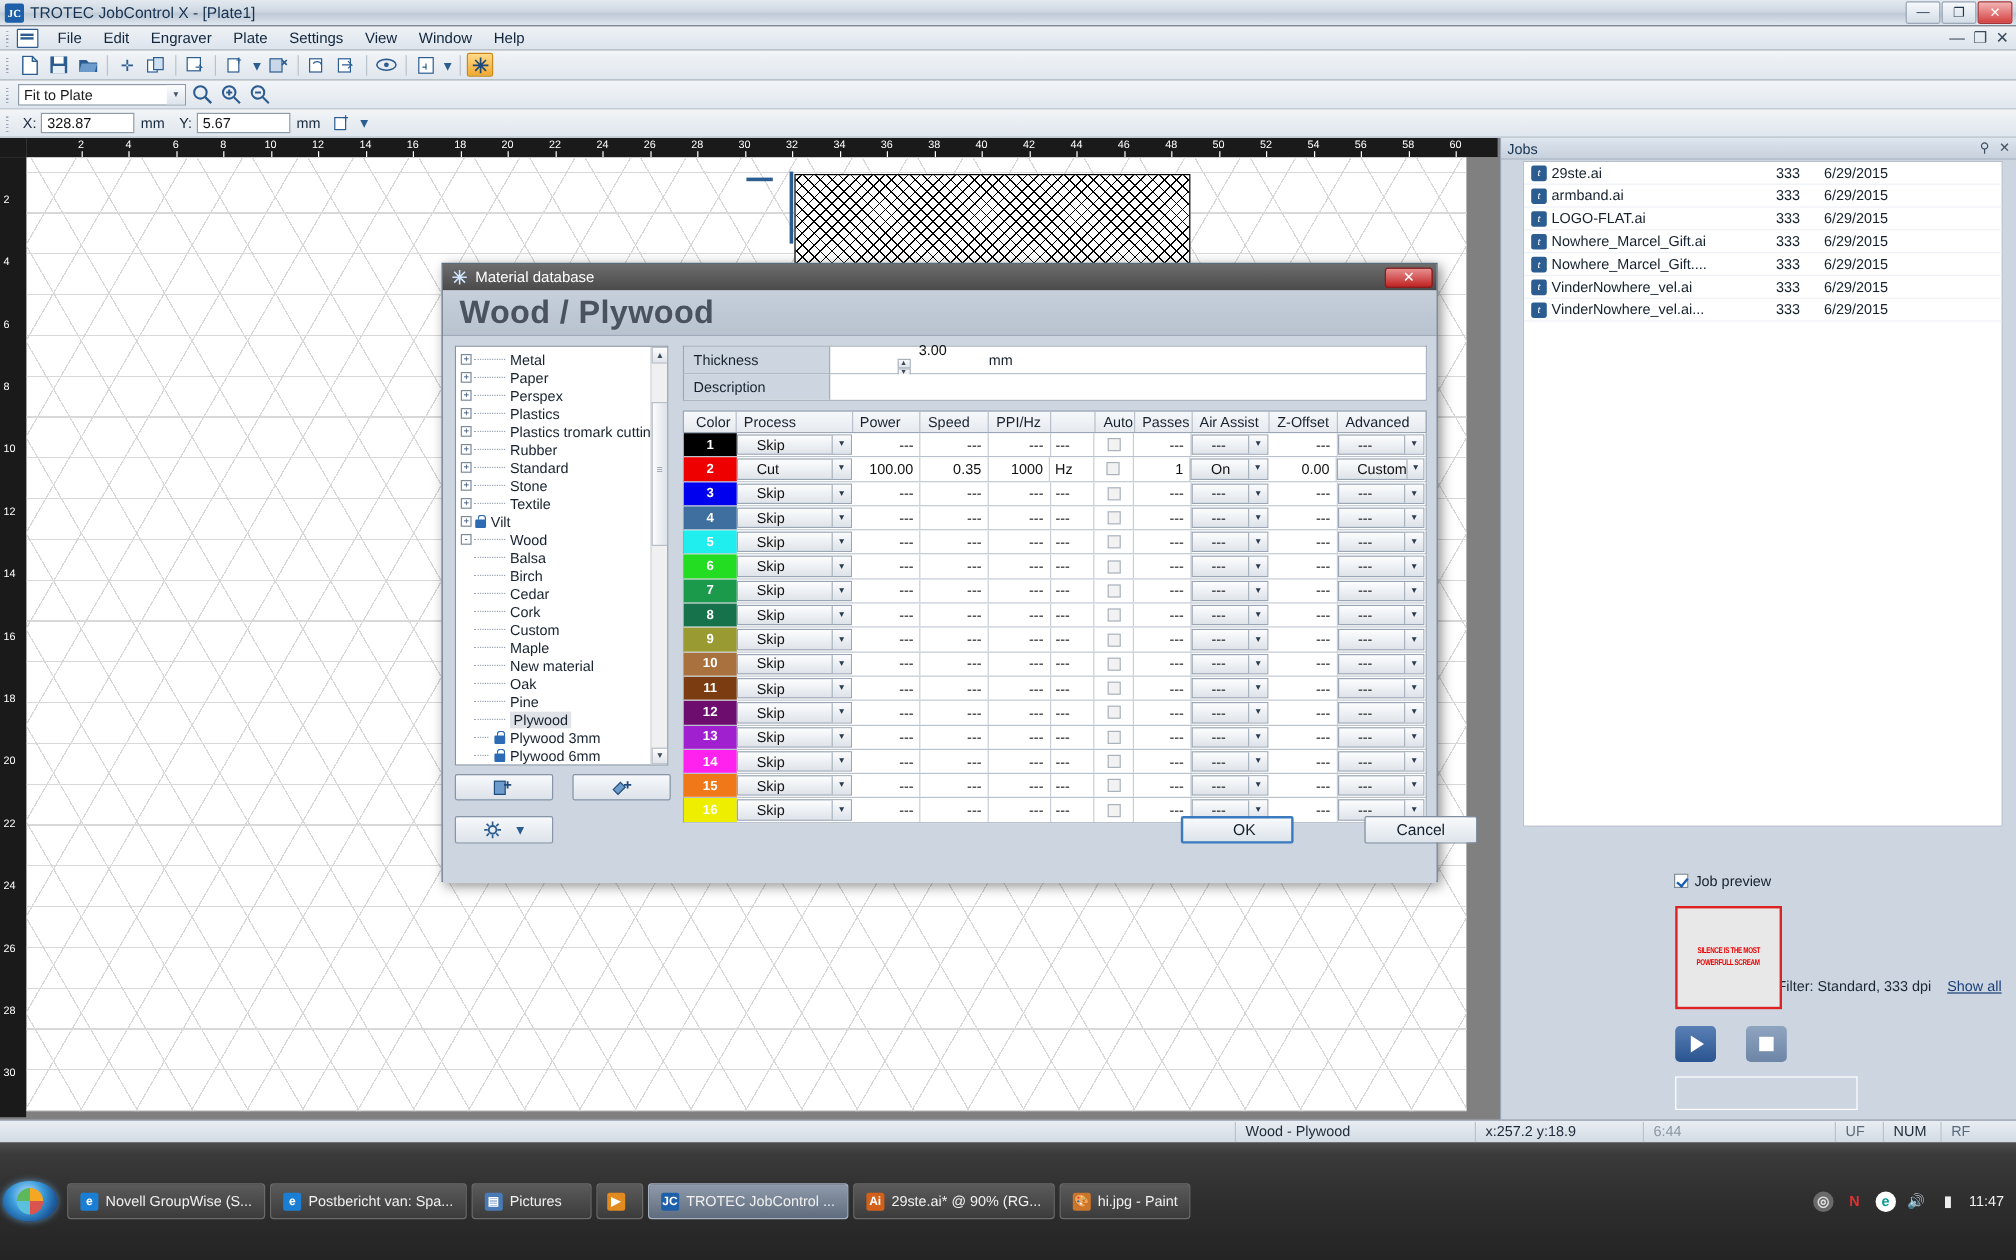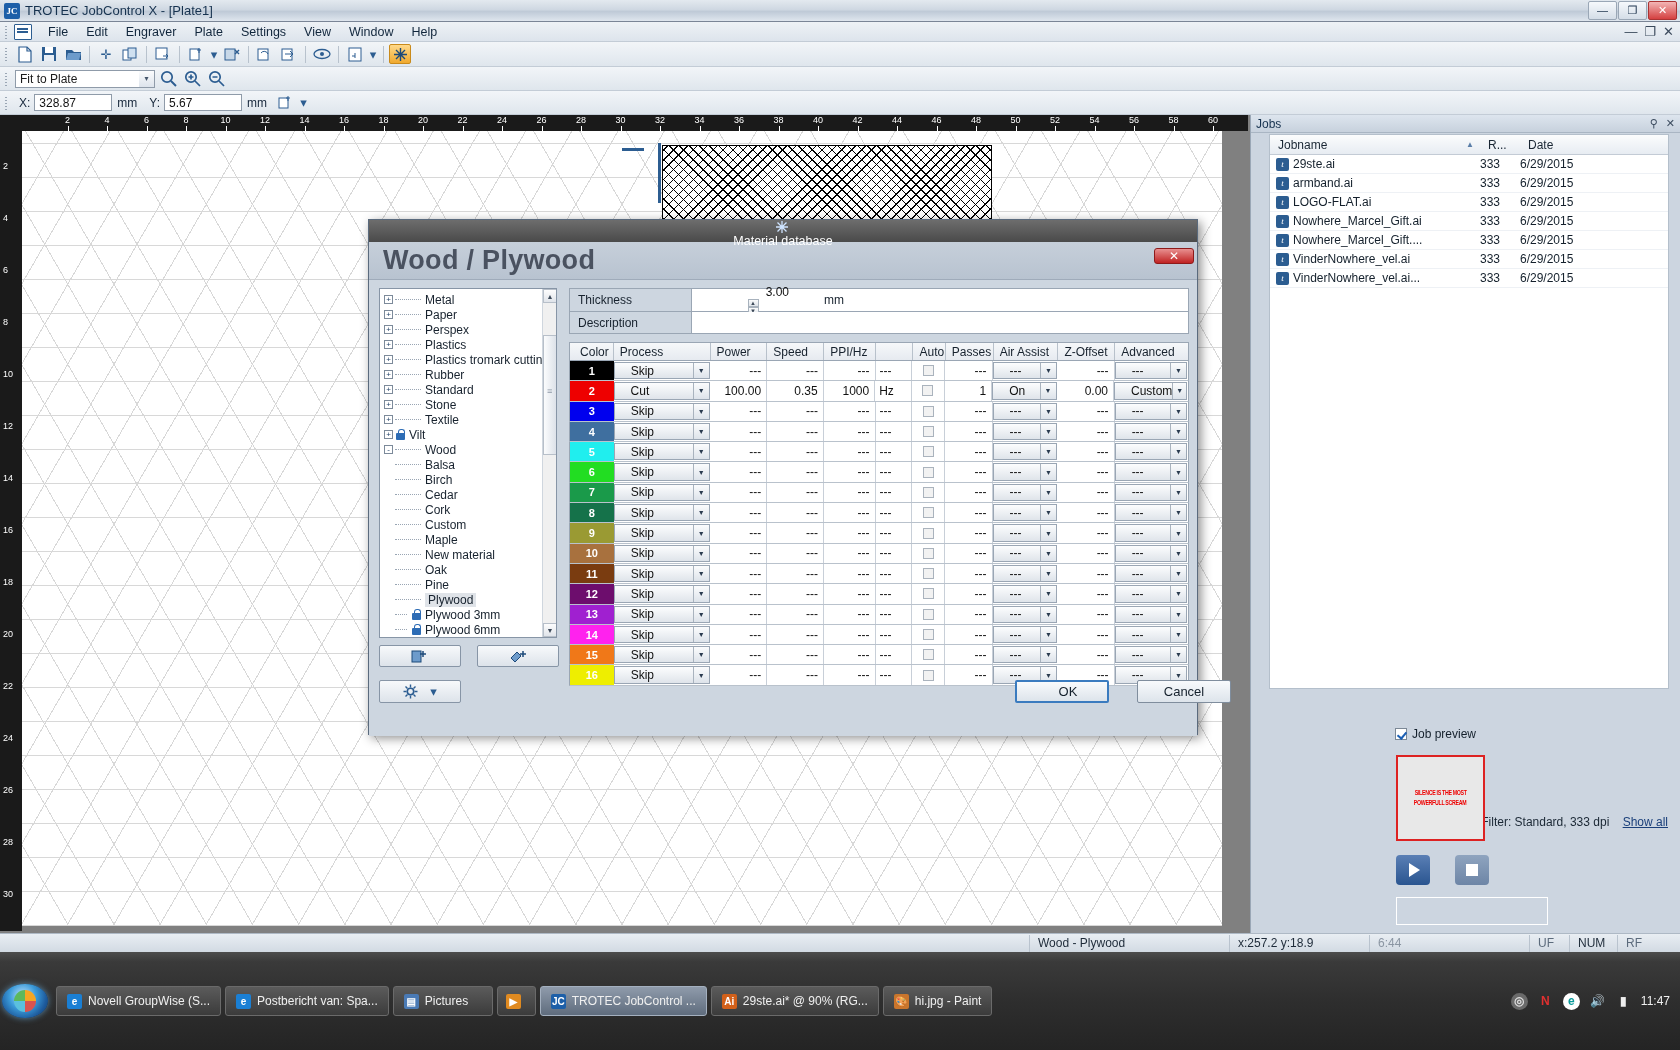--- a/index.html
+++ b/index.html
@@ -185,21 +185,21 @@
   .tray { margin-left:auto; display:flex; align-items:center; gap:9px; padding-right:10px; color:#ddd; font-size:13px;}
   .tray-ico { width:17px;height:17px;display:flex;align-items:center;justify-content:center;border-radius:3px;font-size:12px;font-weight:bold;}
 
   
   .dialog {
     position:absolute; top:219px; left:368px; width:830px; height:516px;
     background:#cdd6e0; border:1px solid #5a6a7d; box-shadow:3px 3px 10px rgba(0,0,0,.45);
   }
   .dlg-title {
     height:22px; background:linear-gradient(to bottom,#6d6d6d,#4a4a4a);
-    display:flex; align-items:center; padding:0 3px; color:#fff; font-size:12.5px;flex-direction:column;
+    display:flex; align-items:center; padding:0 3px; color:#fff; font-size:12.5px;
   }
   .dlg-ticon{width:15px;height:15px;margin:0 6px 0 3px;color:#9fd0ff;font-size:12px;display:flex;align-items:center;justify-content:center;}
   .dlg-close {
     margin-left:auto; width:40px;height:17px;border-radius:3px;
     background:linear-gradient(to bottom,#e89090,#c02222); border:1px solid #8e1a1a;
     color:#fff; display:flex;align-items:center;justify-content:center;font-size:12px;
   }
   .dlg-heading {
     height:38px; background:linear-gradient(to bottom,#c6cfda,#b8c3d0);
     display:flex; align-items:center; padding-left:14px;
@@ -283,21 +283,21 @@
   .ddown.air { width:65px; }
   .ddown.adv { width:73px; }
   .chkcell { width:33px; display:flex;align-items:center;justify-content:center;border-right:1px solid #c8cfd8;}
   .chkbox { width:11px;height:11px;background:#f2f2f2;border:1px solid #aab3bd;}
 
   .ok-btn, .cancel-btn {
     position:absolute; top:400px; width:94px;height:23px; border-radius:2px; font-size:13px;
     display:flex;align-items:center;justify-content:center; color:#14202c;
     background:linear-gradient(to bottom,#f8fafc,#dde4eb); border:1px solid #7f8d9d;
   }
-  .ok-btn { left:646px; border:2px solid #3a7bbf;padding-left:12px; }
+  .ok-btn { left:615px; border:2px solid #3a7bbf;padding-left:12px; }
   .cancel-btn { left:768px; }
 </style>
 </head>
 <body>
 
 <div class="app">
 
   <div class="titlebar">
     <div class="tb-icon">JC</div>
     <div class="tb-title">TROTEC JobControl X - [Plate1]</div>
@@ -547,28 +547,20 @@
   <div class="jobs-panel">
     <div class="jobs-header">
       <span>Jobs</span>
       <span class="hdr-icons">
         <span>⚲</span>
         <span>✕</span>
       </span>
     </div>
 
     <div class="jobs-table">
-      <div class="jobs-th">
-        <div class="c-name">
-          <span>Jobname</span>
-          <span class="sortarrow">▲</span>
-        </div>
-        <div class="c-r">R...</div>
-        <div class="c-date">Date</div>
-      </div>
       <div id="jobsRows">
           <div class="jobs-row">
             <div class="c-name">
               <span class="job-ico">t</span>
               <span>29ste.ai</span>
             </div>
             <div class="c-r">333</div>
             <div class="c-date">6/29/2015</div>
           </div>
           <div class="jobs-row">

